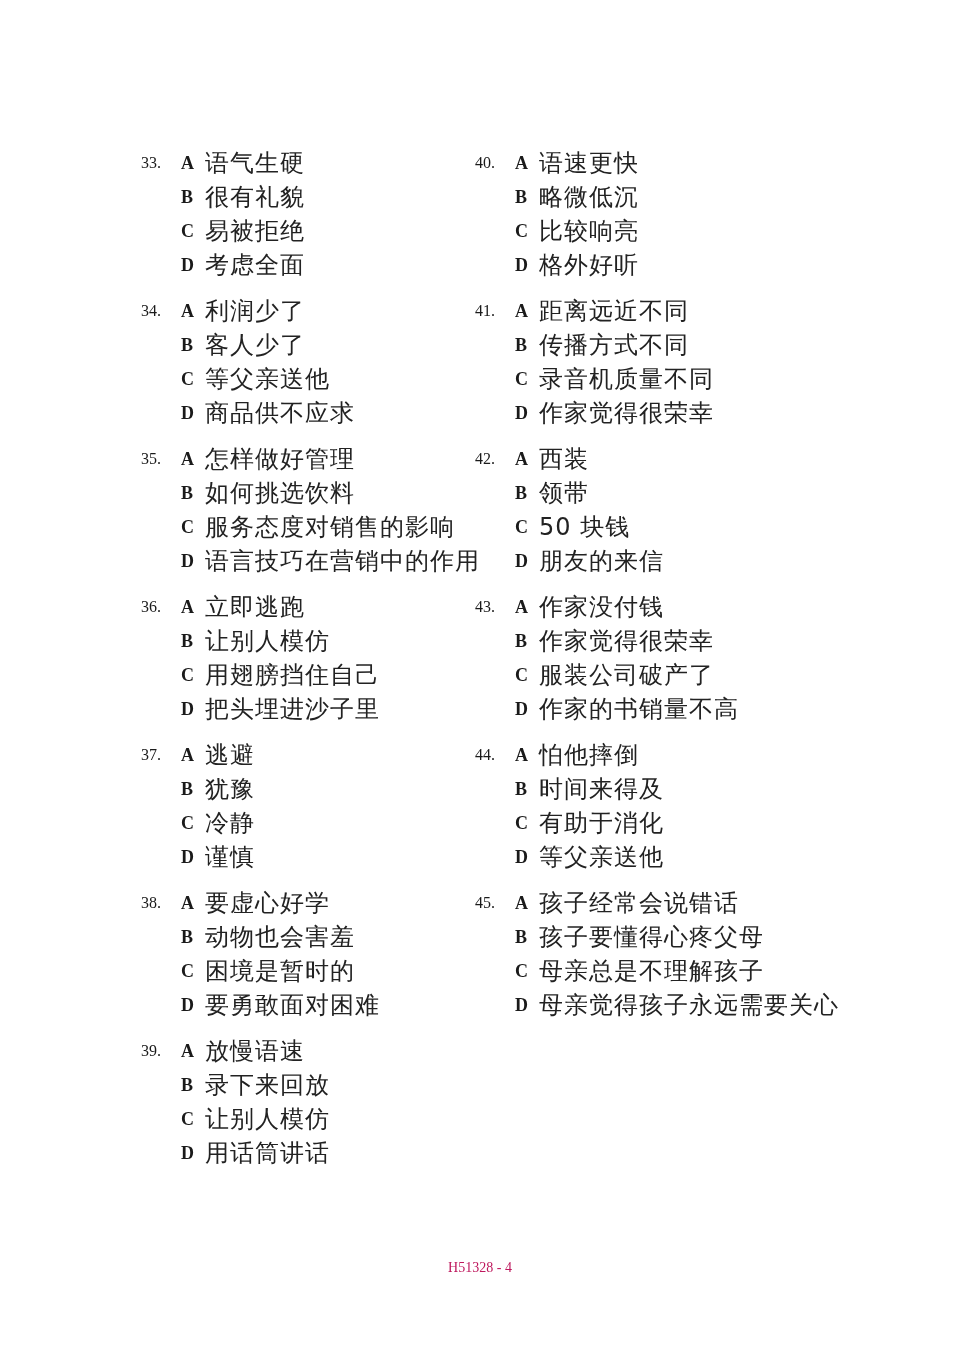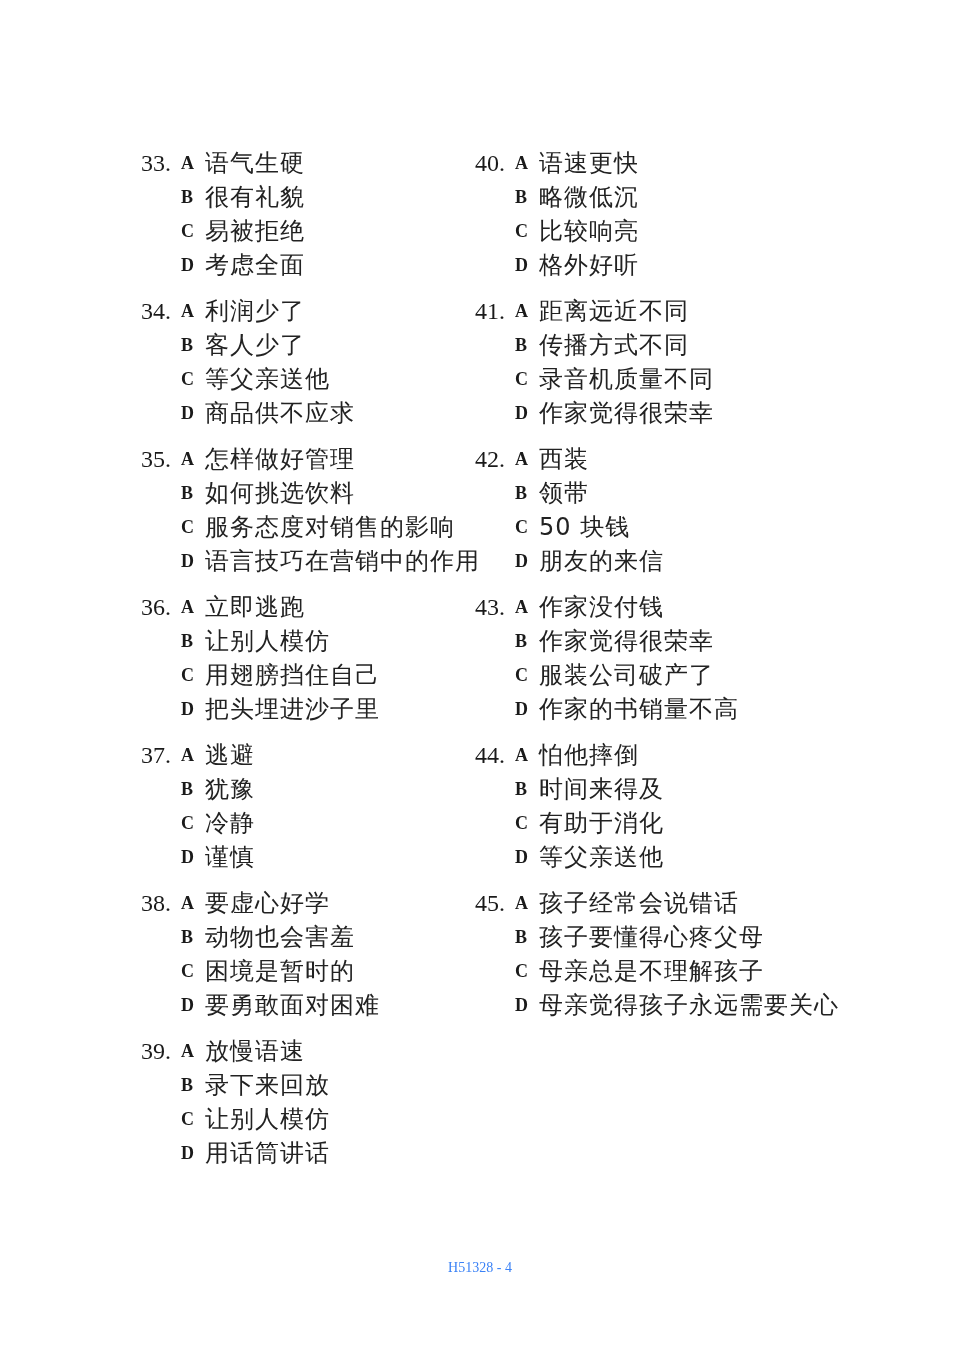--- a/index.html
+++ b/index.html
@@ -7,36 +7,36 @@
       width: 960px; height: 1358px; position: relative; overflow: hidden;
       font-family: "Liberation Serif", "DejaVu Serif", serif;
       color: #1a1a1a;
     }
     .column { position: absolute; top: 146px; }
     .col-left { left: 141px; }
     .col-right { left: 475px; }
     .question { position: relative; margin-bottom: 12px; }
     .option { display: flex; align-items: center; height: 34px; }
     .qnum {
-      width: 40px; font-size: 24px; text-align: left;
+      width: 40px; font-size: 16px; text-align: left;
       font-family: "Liberation Serif", serif;
     }
     .qnum-spacer { width: 40px; }
     .letter {
       width: 24px; font-weight: bold; font-size: 18px;
       font-family: "Liberation Serif", serif;
     }
     .text {
       font-size: 24px; letter-spacing: 1px;
       font-family: "DejaVu Sans", "Liberation Sans", sans-serif;
       font-weight: normal; color: #222;
     }
     .footer {
       position: absolute; top: 1260px; left: 0; width: 960px; text-align: center;
-      font-size: 14px; font-family: "Liberation Serif", serif; color: #3b82f6;
+      font-size: 14px; font-family: "Liberation Serif", serif; color: #be185d;
     }
   </style>
 </head>
 <body>
 
 <div class="column col-left" id="col-left">
     <div class="question">
       <div class="option">
         <span class="qnum">33.</span>
         <span class="letter">A</span>

